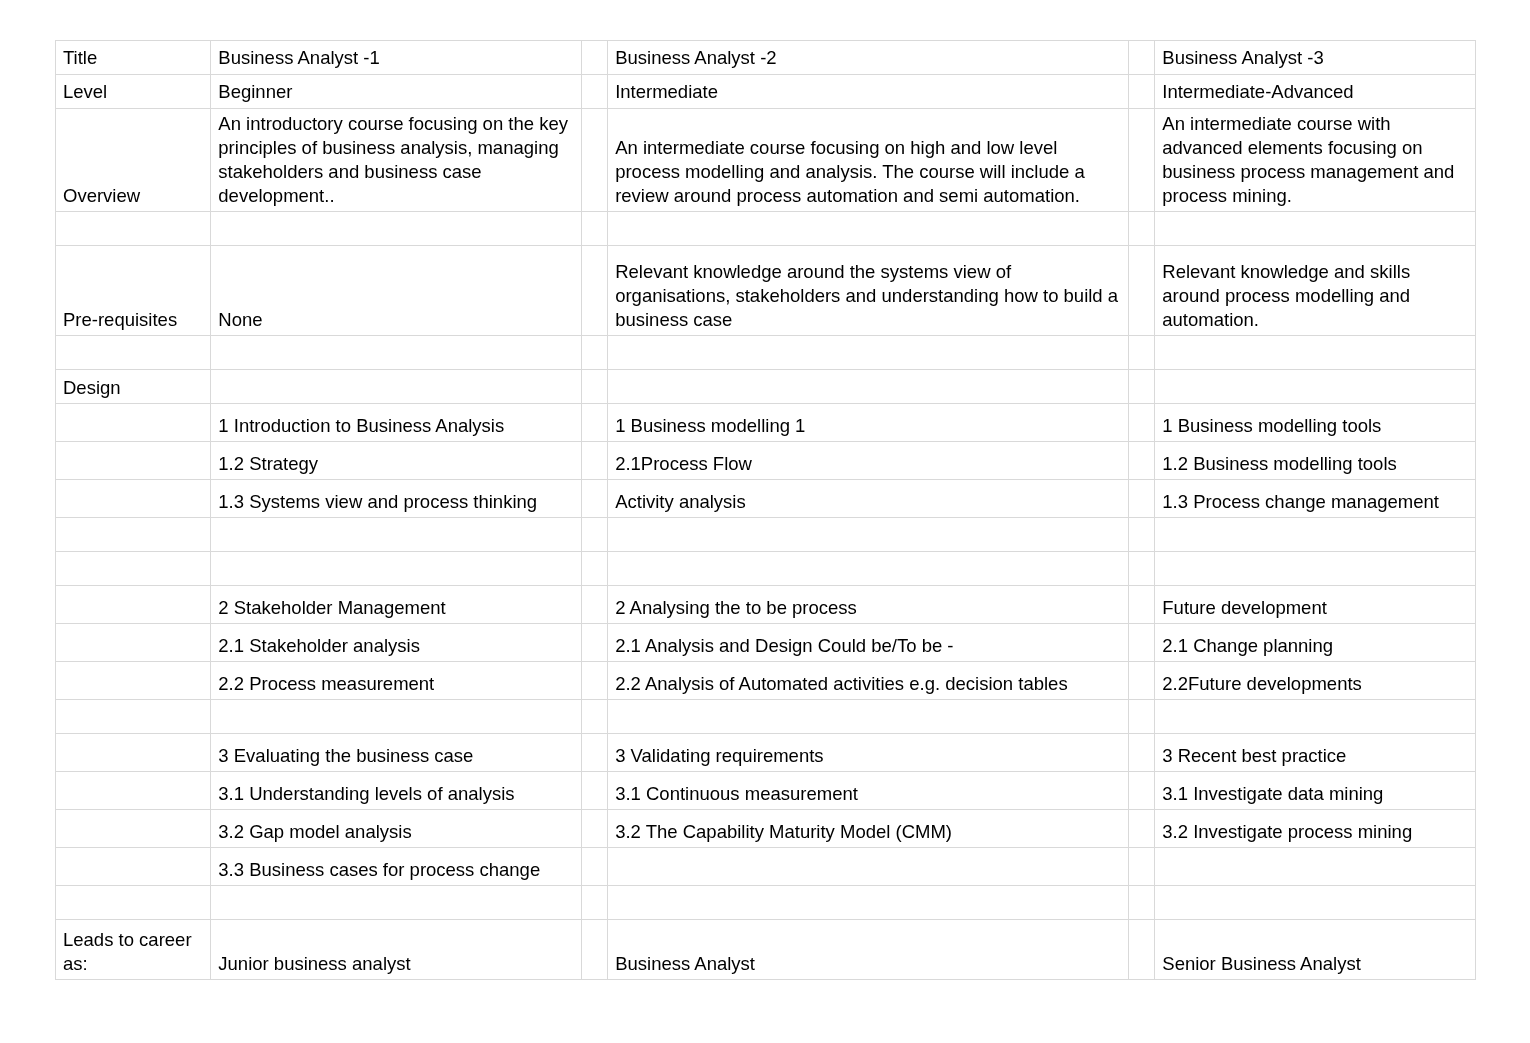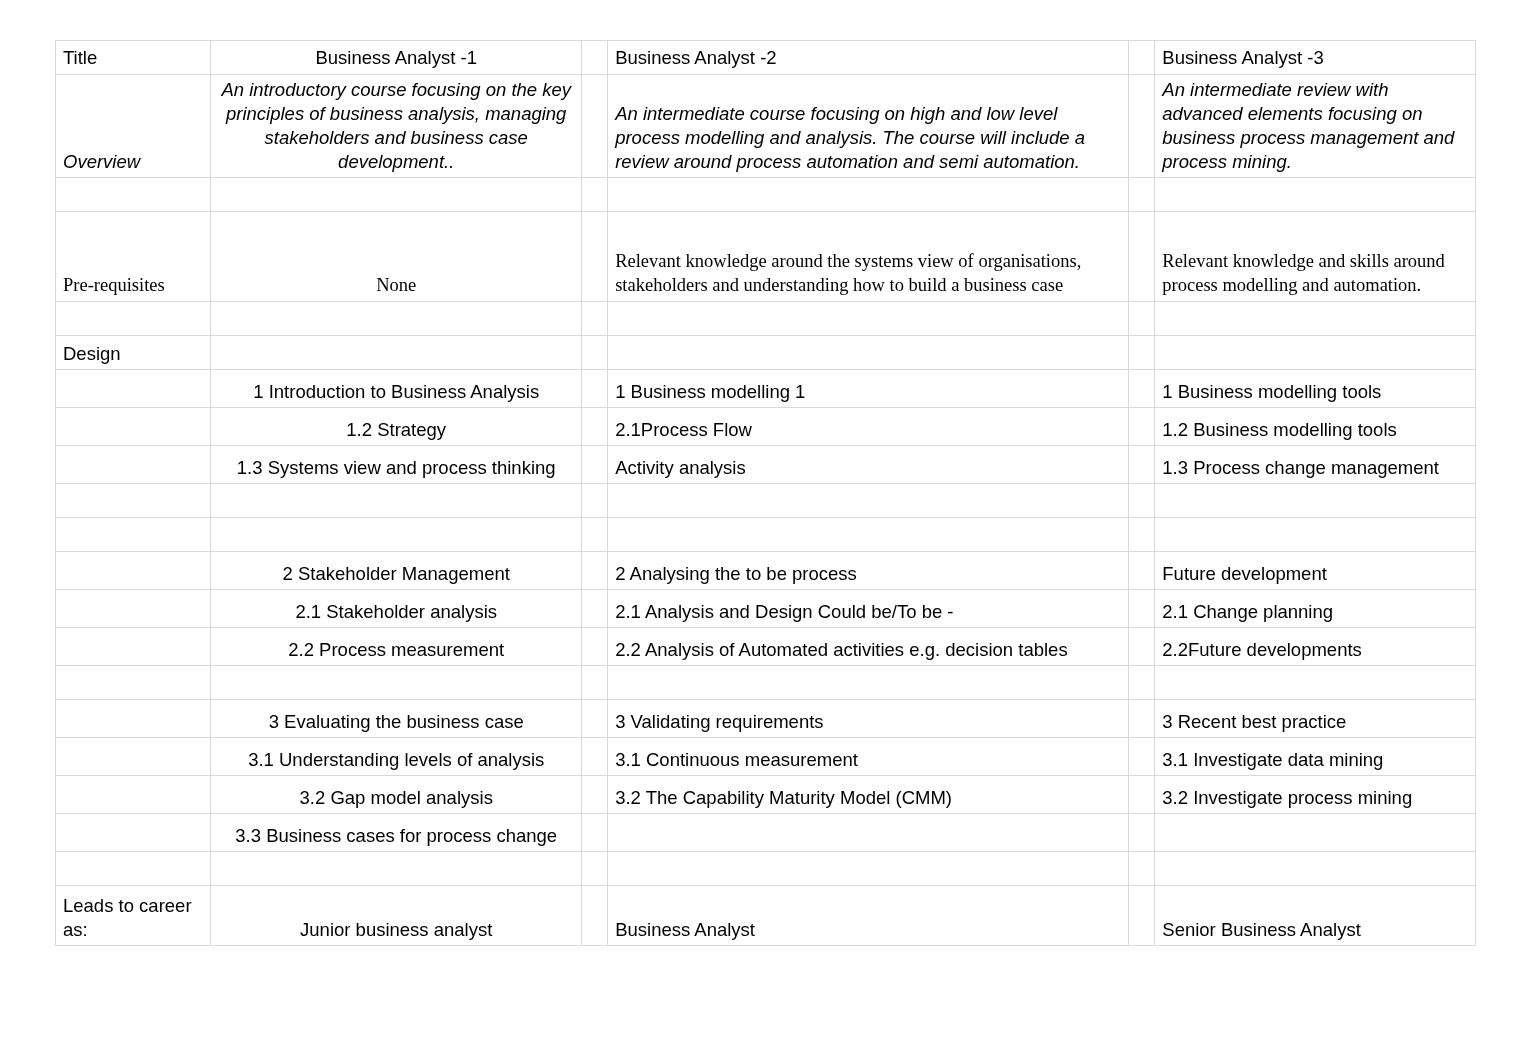--- a/index.html
+++ b/index.html
@@ -36,34 +36,34 @@
     border: 1px solid #d9d9d9;
     padding: 3px 7px 4px 7px;
     font-size: 18.5px;
     line-height: 1.29;
     vertical-align: bottom;
     background: #ffffff;
     word-wrap: break-word;
     overflow-wrap: break-word;
   }
   td.c-label   { width: 155px; }
-  td.c-one     { width: 370px; text-align: center; }
+  td.c-one     { width: 370px; }
   td.c-gap     { width: 26px; padding-left: 2px; padding-right: 2px; }
   td.c-two     { width: 520px; }
   td.c-three   { width: 320px; }
 
   
   td.va-top    { vertical-align: top; }
   td.va-bottom { vertical-align: bottom; }
 
   
   tr.r-normal td { height: 26px; }
   tr.r-blank td  { height: 26px; }
-  tr.r-tall td   { height: 92px; font-style: italic; }
-  tr.r-prereq td { height: 82px; font-family: Liberation Serif, serif; }
+  tr.r-tall td   { height: 92px; }
+  tr.r-prereq td { height: 82px; }
   tr.r-outline td { height: 30px; }
   tr.r-leads td  { height: 52px; }
 </style>
 </head>
 <body>
 
 <div class="page">
   <div class="table-wrap">
     <table class="course-table">
       <colgroup>
@@ -78,28 +78,36 @@
 
         <tr class="r-normal">
           <td class="c-label va-bottom">Title</td>
           <td class="c-one va-bottom">Business Analyst -1</td>
           <td class="c-gap"></td>
           <td class="c-two va-bottom">Business Analyst -2</td>
           <td class="c-gap"></td>
           <td class="c-three va-bottom">Business Analyst -3</td>
         </tr>
 
+        <tr class="r-normal">
+          <td class="c-label va-bottom">Level</td>
+          <td class="c-one va-bottom">Beginner</td>
+          <td class="c-gap"></td>
+          <td class="c-two va-bottom">Intermediate</td>
+          <td class="c-gap"></td>
+          <td class="c-three va-bottom">Intermediate-Advanced</td>
+        </tr>
 
         <tr class="r-tall">
           <td class="c-label va-bottom">Overview</td>
           <td class="c-one va-top">An introductory course focusing on the key principles of business analysis, managing stakeholders and business case development..</td>
           <td class="c-gap"></td>
           <td class="c-two va-top">An intermediate course focusing on high and low level process modelling and analysis. The course will include a review around process automation and semi automation.</td>
           <td class="c-gap"></td>
-          <td class="c-three va-top">An intermediate review with advanced elements focusing on business process management and process mining.</td>
+          <td class="c-three va-top">An intermediate course with advanced elements focusing on business process management and process mining.</td>
         </tr>
 
         <tr class="r-blank">
           <td class="c-label"></td>
           <td class="c-one"></td>
           <td class="c-gap"></td>
           <td class="c-two"></td>
           <td class="c-gap"></td>
           <td class="c-three"></td>
         </tr>

